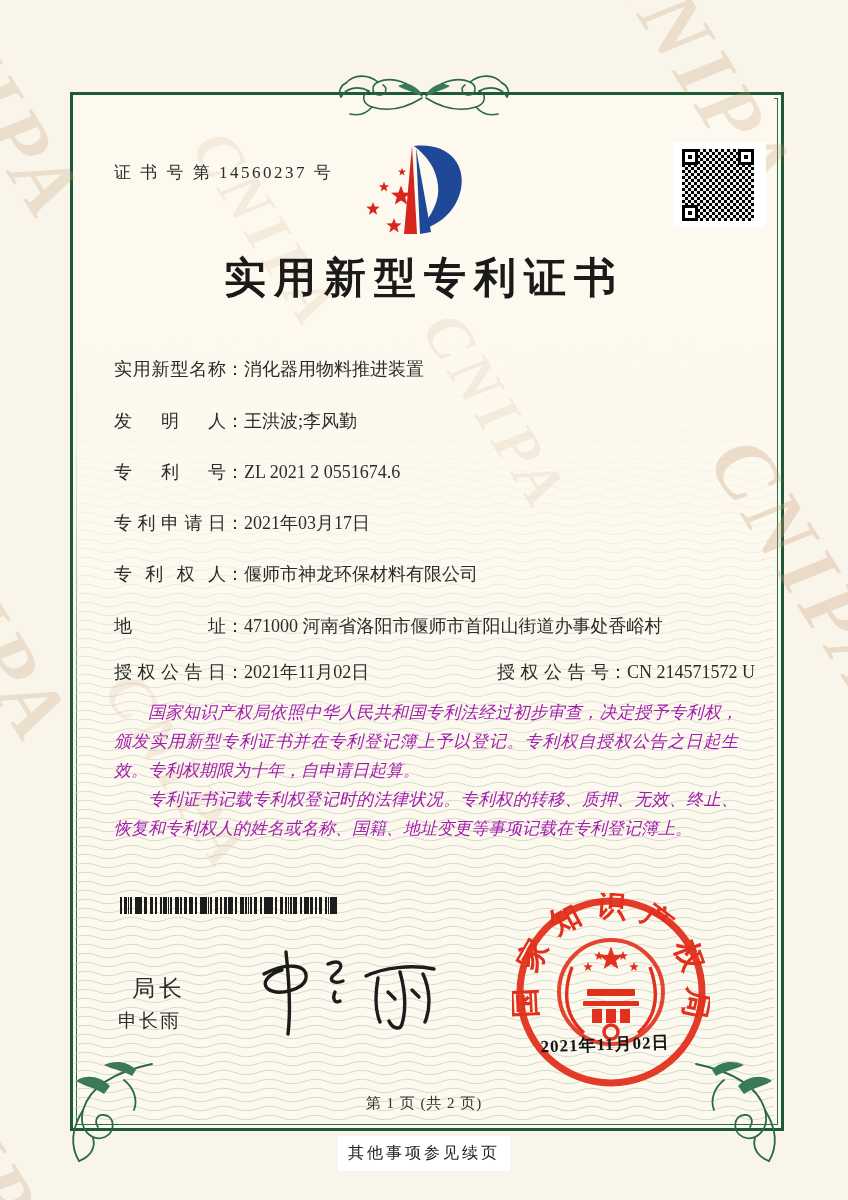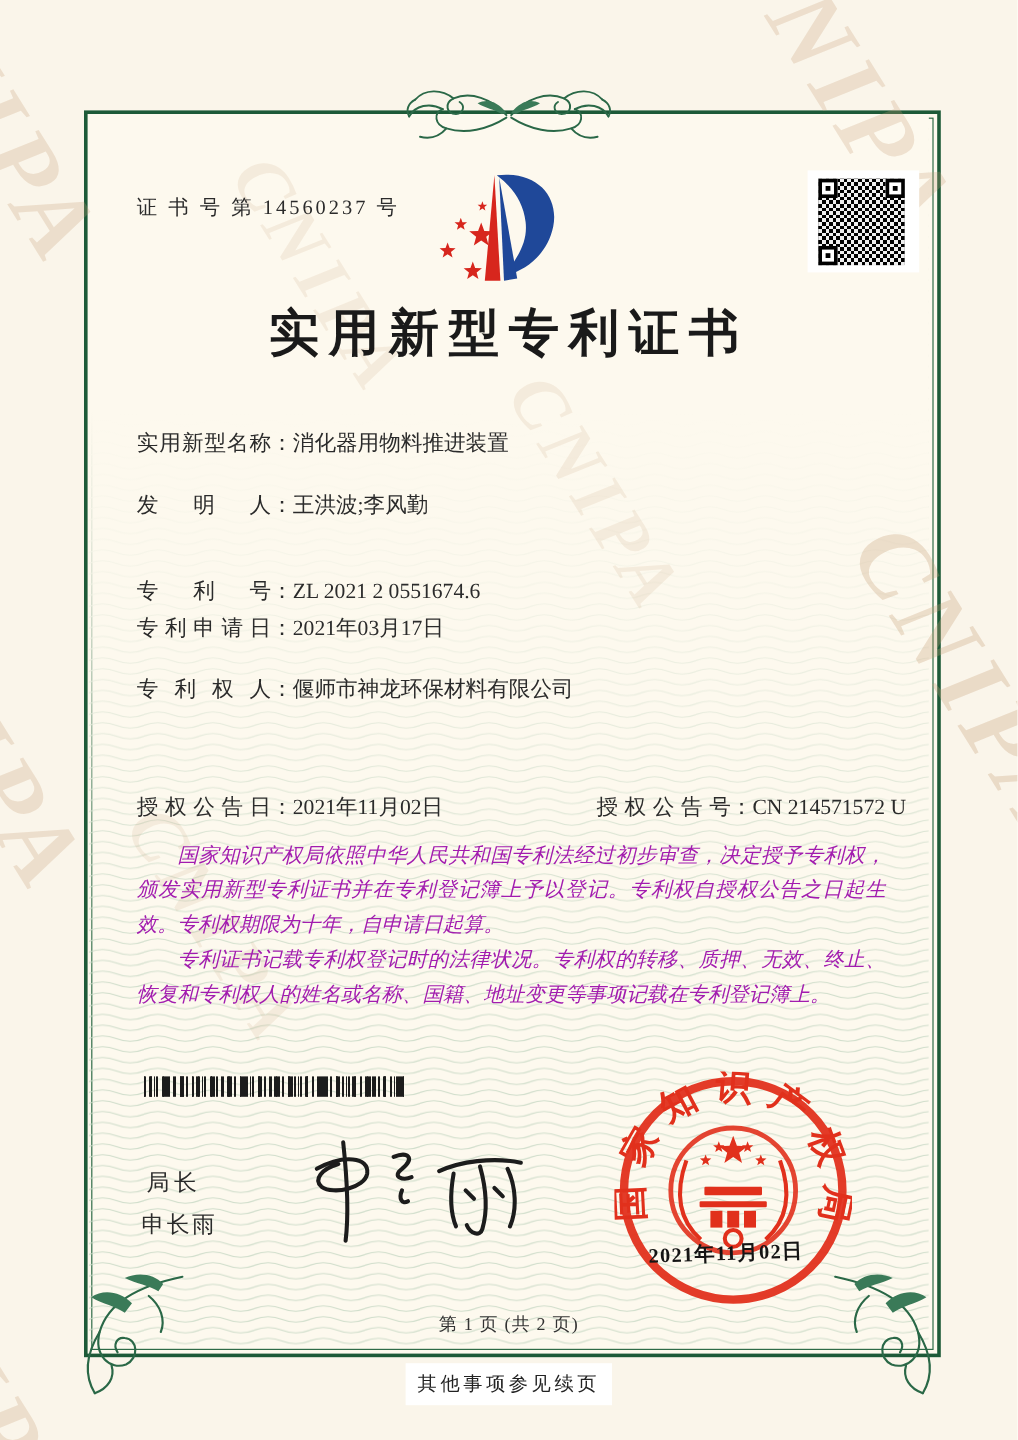--- a/index.html
+++ b/index.html
@@ -57,21 +57,21 @@
     font-size:17px;line-height:29px;text-align:justify;font-style:italic;color:#a21caf;
   }
   .paras p{margin:0;text-indent:2em;}
   .barcode{
     position:absolute;left:120px;top:897px;width:218px;height:17px;
     background:
       repeating-linear-gradient(90deg,#1c1c1c 0 2px,transparent 2px 5px),
       repeating-linear-gradient(90deg,#1c1c1c 0 1px,transparent 1px 8px),
       repeating-linear-gradient(90deg,transparent 0 4px,#1c1c1c 4px 7px,transparent 7px 13px);
   }
-  .signer-title{position:absolute;left:122px;top:973px;font-size:19px;letter-spacing:4px;}
+  .signer-title{position:absolute;left:132px;top:973px;font-size:23px;letter-spacing:4px;}
   .signer-name{position:absolute;left:118px;top:1008px;font-size:19px;letter-spacing:2px;}
   .signature{position:absolute;left:228px;top:932px;}
   
   .seal{position:absolute;left:512px;top:893px;width:198px;height:198px;}
   .seal-date{
     position:absolute;left:0;top:140px;width:186px;text-align:center;
     font-size:17px;color:#141414;letter-spacing:1px;transform:rotate(-2deg);
     font-weight:700;
   }
   .page-note{
@@ -173,28 +173,31 @@
     </div>
 
     <div class="doc-title">实用新型专利证书</div>
 
     <div class="field-row" style="top:357px">
       <span class="f-label">实用新型名称</span><span>：</span><span>消化器用物料推进装置</span>
     </div>
     <div class="field-row" style="top:409px">
       <span class="f-label">发明人</span><span>：</span><span>王洪波;李风勤</span>
     </div>
-    <div class="field-row" style="top:480px">
+    <div class="field-row" style="top:460px">
       <span class="f-label">专利号</span><span>：</span><span>ZL 2021 2 0551674.6</span>
     </div>
     <div class="field-row" style="top:511px">
       <span class="f-label">专利申请日</span><span>：</span><span>2021年03月17日</span>
     </div>
     <div class="field-row" style="top:562px">
       <span class="f-label">专利权人</span><span>：</span><span>偃师市神龙环保材料有限公司</span>
+    </div>
+    <div class="field-row" style="top:614px">
+      <span class="f-label">地址</span><span>：</span><span>471000 河南省洛阳市偃师市首阳山街道办事处香峪村</span>
     </div>
 
     <div class="field-row" style="top:660px">
       <span class="f-label">授权公告日</span><span>：</span><span>2021年11月02日</span>
       <span class="grant-2">
         <span class="f-label">授权公告号</span><span>：</span><span>CN 214571572 U</span>
       </span>
     </div>
 
     <div class="paras">

